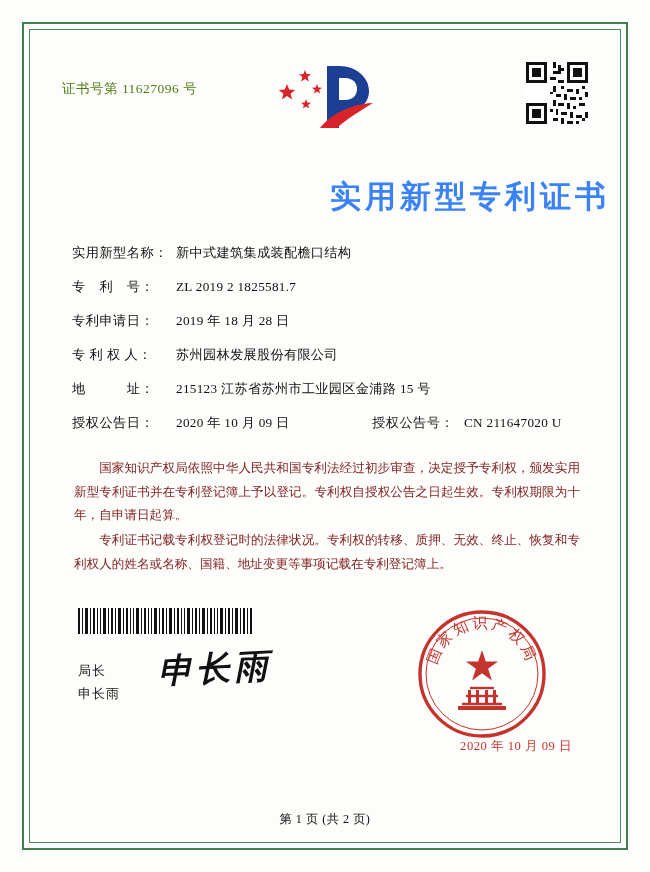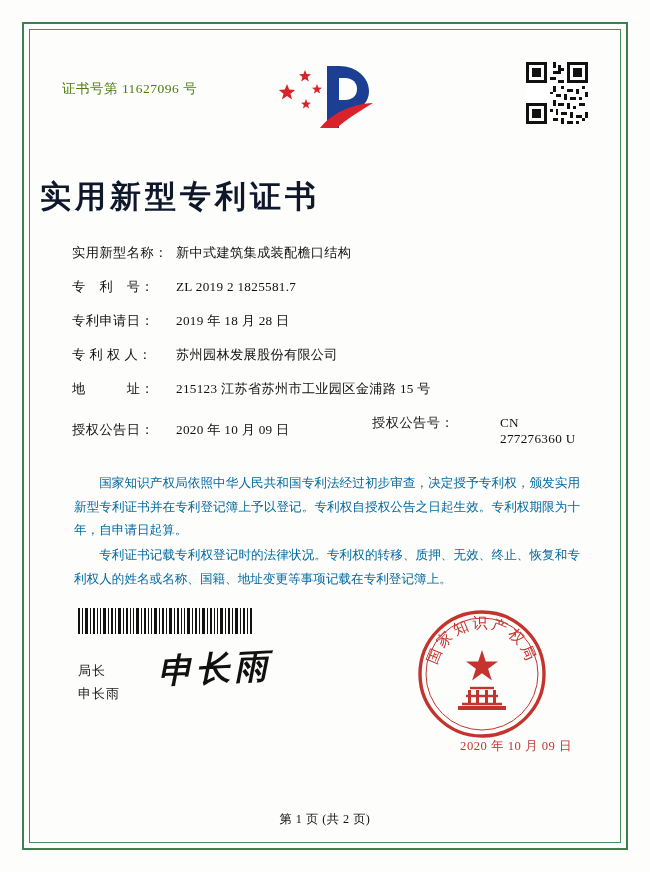--- a/index.html
+++ b/index.html
@@ -60,27 +60,27 @@
   .qr {
     position: absolute;
     right: 22px;
     top: 22px;
     width: 62px;
     height: 62px;
   }
 
   
   .title {
-    text-align: left;
+    text-align: right;
     font-size: 31px;
     font-weight: bold;
     letter-spacing: 4px;
     margin-top: 16px;
     margin-bottom: 26px;
-    color: #0f172a;
+    color: #3b82f6;
     font-family: "DejaVu Serif", "Liberation Serif", serif;
   }
 
   
   .fields {
     padding: 0 28px 0 32px;
   }
   .row {
     display: flex;
     align-items: flex-end;
@@ -109,35 +109,34 @@
   .col-a {
     display: flex;
     align-items: baseline;
     width: 300px;
     flex: 0 0 300px;
   }
   .col-b {
     display: flex;
     align-items: baseline;
     flex: 1;
-    gap: 36px;
   }
   .label-b {
     width: 92px;
     flex: 0 0 92px;
     letter-spacing: 0.5px;
   }
 
   
   .paras {
     padding: 10px 30px 0 34px;
     font-size: 12.6px;
     line-height: 1.85;
     text-align: justify;
-    color: #0369a1;
+    color: #7f1d1d;
   }
   .para {
     text-indent: 2em;
     margin: 0 0 2px 0;
   }
 
   
   .bottom {
     position: absolute;
     left: 0;
@@ -301,21 +300,21 @@
         <div class="value">215123 江苏省苏州市工业园区金浦路 15 号</div>
       </div>
 
       <div class="row-split">
         <div class="col-a">
           <div class="label">授权公告日：</div>
           <div class="value">2020 年 10 月 09 日</div>
         </div>
         <div class="col-b">
           <div class="label-b">授权公告号：</div>
-          <div class="value">CN 277276360 U</div>
+          <div class="value">CN 211647020 U</div>
         </div>
       </div>
     </div>
 
     <div class="paras">
       <p class="para">国家知识产权局依照中华人民共和国专利法经过初步审查，决定授予专利权，颁发实用新型专利证书并在专利登记簿上予以登记。专利权自授权公告之日起生效。专利权期限为十年，自申请日起算。</p>
       <p class="para">专利证书记载专利权登记时的法律状况。专利权的转移、质押、无效、终止、恢复和专利权人的姓名或名称、国籍、地址变更等事项记载在专利登记簿上。</p>
     </div>
 
     <div class="bottom">

